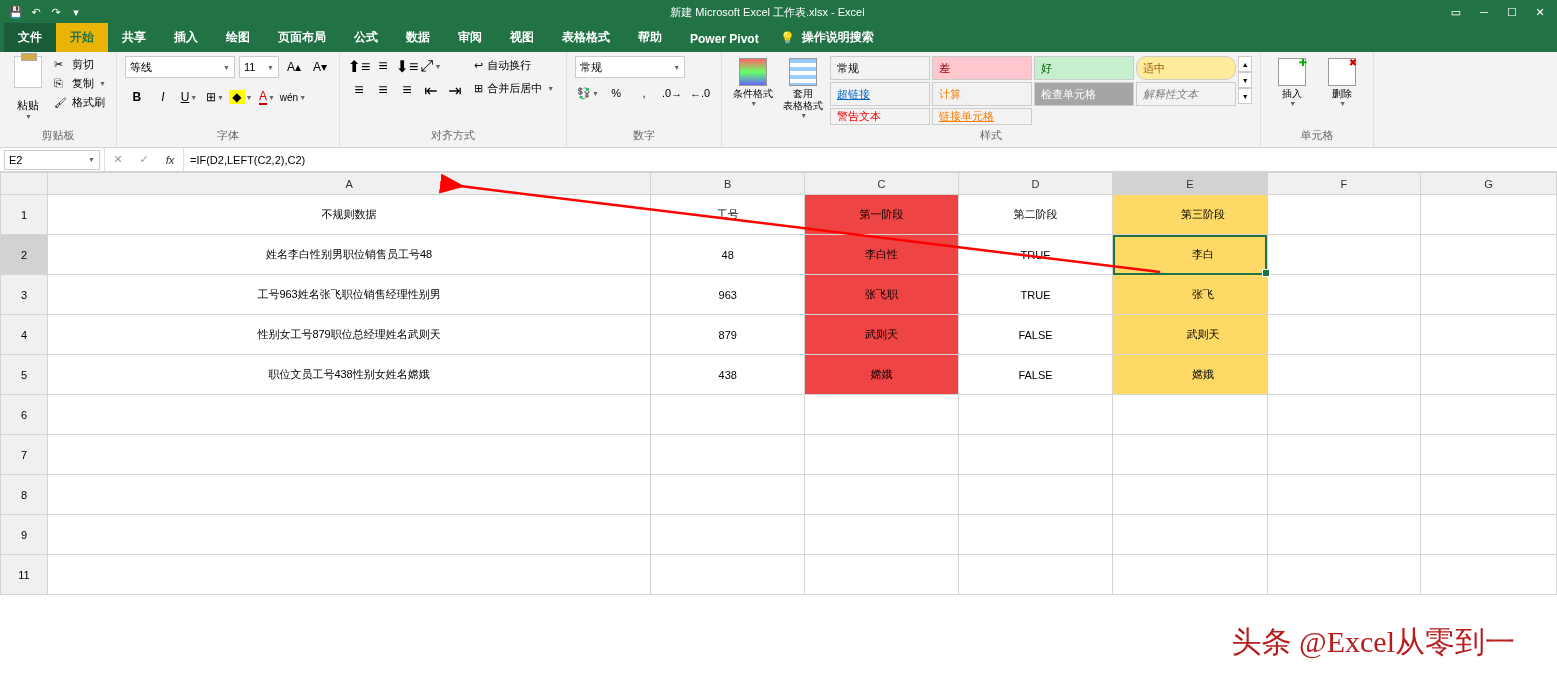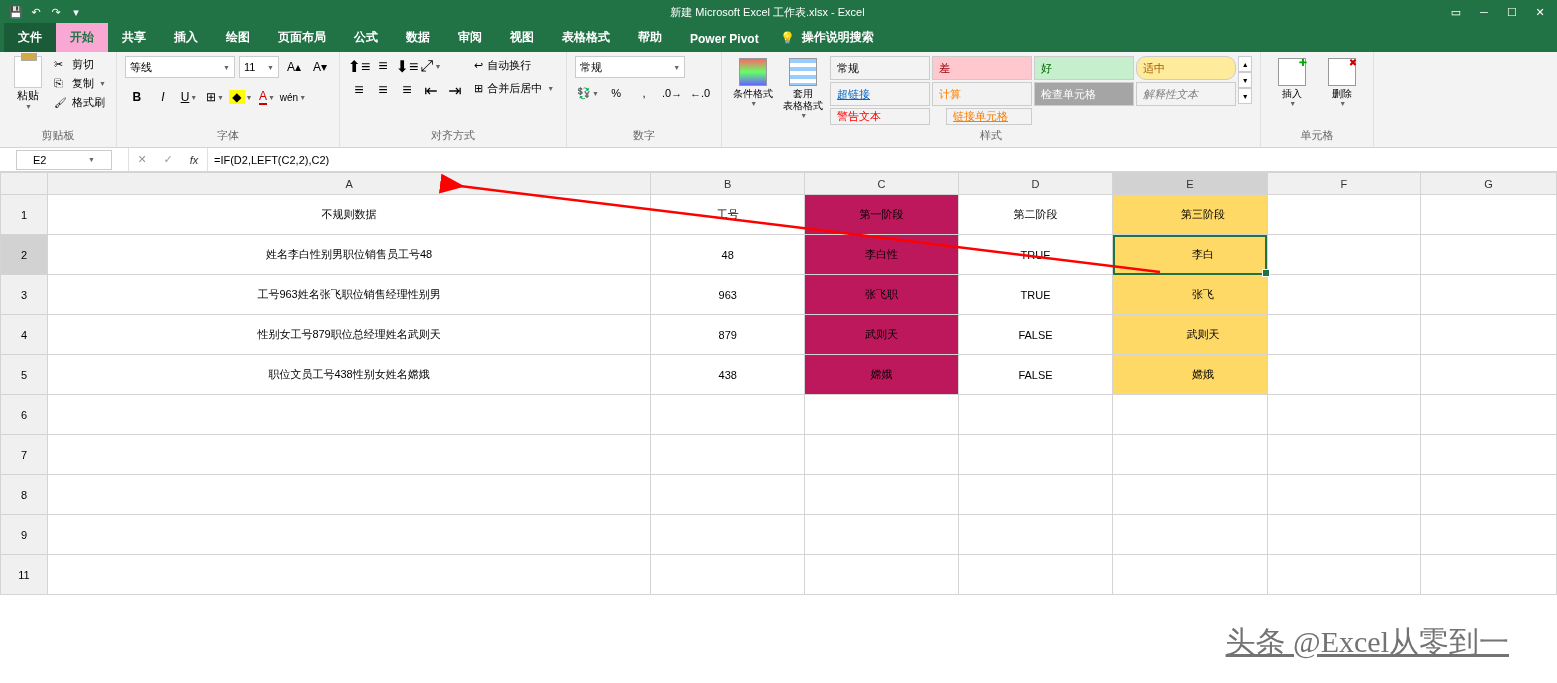--- a/index.html
+++ b/index.html
@@ -9,35 +9,35 @@
 .title-bar { background: #217346; height: 24px; display: flex; align-items: center; color: #fff; font-size: 11px; }
 .qat { display: flex; gap: 4px; padding: 0 8px; align-items: center; }
 .qat .icon { width: 16px; height: 16px; display: flex; align-items: center; justify-content: center; }
 .title-text { flex: 1; text-align: center; }
 .win-controls { display: flex; gap: 2px; padding-right: 4px; }
 .win-controls .wc { width: 26px; height: 20px; display: flex; align-items: center; justify-content: center; font-size: 11px; }
 
 
 .ribbon-tabs { background: #217346; height: 28px; display: flex; align-items: flex-end; padding-left: 4px; font-weight: bold; }
 .tab { color: #fff; padding: 6px 14px; font-size: 12px; cursor: pointer; }
-.tab.active { background: #f9a8d4; color: #217346; }
+.tab.active { background: #eab308; color: #217346; }
 .tab.file { background: #1a5c38; }
 .tell-me { color: #fff; padding: 6px 8px; font-size: 12px; display: flex; align-items: center; gap: 6px; }
 .tell-me .bulb { font-size: 12px; }
 
 
 .ribbon { background: #f3f3f3; height: 96px; border-bottom: 1px solid #d4d4d4; display: flex; }
 .group { border-right: 1px solid #e0e0e0; padding: 4px 8px; display: flex; flex-direction: column; }
 .group-body { flex: 1; display: flex; align-items: flex-start; gap: 4px; }
 .group-label { text-align: center; font-size: 11px; color: #666; padding-top: 2px; position: relative; }
 
 .paste-btn { display: flex; flex-direction: column; align-items: center; width: 40px; }
 .paste-btn .picon { width: 28px; height: 32px; background: #fff; border: 1px solid #ccc; position: relative; }
 .paste-btn .picon::before { content: ''; position: absolute; top: -4px; left: 6px; width: 14px; height: 6px; background: #d4a94a; border: 1px solid #aaa; }
-.paste-btn .plabel { font-size: 11px; margin-top: 0; }
+.paste-btn .plabel { font-size: 11px; margin-top: 10px; }
 .clip-col { display: flex; flex-direction: column; gap: 2px; font-size: 11px; }
 .clip-item { display: flex; align-items: center; gap: 4px; padding: 1px 2px; }
 .clip-item .ci { width: 14px; height: 14px; }
 
 .font-row { display: flex; gap: 4px; align-items: center; margin-bottom: 4px; }
 .font-name { width: 110px; height: 22px; border: 1px solid #ccc; background: #fff; font-size: 11px; padding: 2px 4px; display: flex; align-items: center; justify-content: space-between; }
 .font-size { width: 40px; height: 22px; border: 1px solid #ccc; background: #fff; font-size: 11px; padding: 2px 4px; display: flex; align-items: center; justify-content: space-between; }
 .font-btn { width: 22px; height: 22px; display: flex; align-items: center; justify-content: center; font-size: 12px; }
 .font-row2 { display: flex; gap: 2px; align-items: center; }
 .fbtn { width: 24px; height: 22px; display: flex; align-items: center; justify-content: center; font-size: 12px; border: 1px solid transparent; }
@@ -59,21 +59,21 @@
 
 .styles-table { display: grid; grid-template-columns: repeat(4, 100px); grid-template-rows: 24px 24px; gap: 2px; }
 .style-cell { border: 1px solid #ccc; font-size: 11px; display: flex; align-items: center; padding: 0 6px; }
 .style-nav { display: flex; flex-direction: column; margin-left: 2px; }
 .style-nav .sn { width: 14px; height: 16px; border: 1px solid #ccc; font-size: 7px; display: flex; align-items: center; justify-content: center; background: #fff;}
 
 .cells-col { display: flex; gap: 4px; }
 
 
 .formula-bar { height: 24px; border-bottom: 1px solid #d4d4d4; display: flex; align-items: center; background: #fff; }
-.name-box { width: 96px; height: 20px; border: 1px solid #ccc; margin: 0 16px; padding: 0 16px; font-size: 11px; display: flex; align-items: center; justify-content: space-between; }
+.name-box { width: 96px; height: 20px; border: 1px solid #ccc; margin: 0 4px; padding: 0 4px; font-size: 11px; display: flex; align-items: center; justify-content: space-between; }
 .fx-btns { display: flex; border-left: 1px solid #e0e0e0; border-right: 1px solid #e0e0e0; height: 100%; align-items: center; }
 .fx-btn { width: 26px; display: flex; align-items: center; justify-content: center; color: #999; font-size: 11px; height: 100%; }
 .fx-btn.fx { font-style: italic; color: #333; }
 .formula-text { flex: 1; padding: 0 6px; font-size: 11px; }
 
 
 .grid-wrap { position: relative; }
 .grid { border-collapse: collapse; width: 1557px; }
 .grid th, .grid td { border: 1px solid #d4d4d4; font-size: 11px; }
 .corner { width: 48px; height: 22px; background: #f0f0f0; }
@@ -83,30 +83,30 @@
 .row-head.sel { background: #d2d2d2; }
 .cell { height: 40px; font-size: 20px; padding: 0 4px; }
 .cell.center { text-align: center; margin-left: 22px; }
 .ch-A { width: 622px; }
 .ch-B { width: 158px; }
 .ch-C { width: 158px; }
 .ch-D { width: 158px; }
 .ch-E { width: 158px; }
 .ch-F { width: 158px; }
 .ch-G { width: 140px; }
-.orange-bg { background: #be185d; }
+.orange-bg { background: #ef4444; }
 .yellow-bg { background: #ffd966; padding-left: 30px; }
 .selected-cell { outline: 2px solid #217346; outline-offset: -2px; position: relative; }
 .selected-cell::after { content: ''; position: absolute; right: -3px; bottom: -3px; width: 6px; height: 6px; background: #217346; border: 1px solid #fff; }
 
 
 .arrow-svg { position: absolute; top: 174px; left: 240px; width: 920px; height: 120px; pointer-events: none; z-index: 10; }
 
 
-.watermark { position: absolute; right: 48px; bottom: 20px; font-size: 30px; color: #737373; font-family: "KaiTi", serif; text-decoration: underline; }
+.watermark { position: absolute; right: 42px; bottom: 20px; font-size: 30px; color: #b91c1c; font-family: "KaiTi", serif; }
 
 .icon-scissors::before { content: '✂'; font-size: 11px; }
 .icon-copy::before { content: '⎘'; font-size: 11px; }
 .icon-brush::before { content: '🖌'; font-size: 10px; }
 </style>
 </head>
 <body>
 
 <div class="title-bar">
   <div class="qat">
@@ -283,21 +283,21 @@
         <div class="styles-table">
           <div class="style-cell">常规</div>
           <div class="style-cell" style="background:#ffc7ce;color:#9c0006;">差</div>
           <div class="style-cell" style="background:#c6efce;color:#006100;">好</div>
           <div class="style-cell" style="background:#ffeb9c;color:#9c5700;border-radius:10px;">适中</div>
           <div class="style-cell" style="color:#0563c1;text-decoration:underline;">超链接</div>
           <div class="style-cell" style="background:#f2f2f2;color:#fa7d00;">计算</div>
           <div class="style-cell" style="background:#a5a5a5;color:#fff;">检查单元格</div>
           <div class="style-cell" style="color:#7f7f7f;font-style:italic;">解释性文本</div>
           <div class="style-cell" style="color:#ff0000;">警告文本</div>
-          <div class="style-cell" style="color:#fa7d00;text-decoration:underline;margin-left:14px;">链接单元格</div>
+          <div class="style-cell" style="color:#fa7d00;text-decoration:underline;">链接单元格</div>
         </div>
         <div class="style-nav">
           <div class="sn">▲</div>
           <div class="sn">▼</div>
           <div class="sn">▼</div>
         </div>
       </div>
     </div>
     <div class="group-label">样式</div>
   </div>

